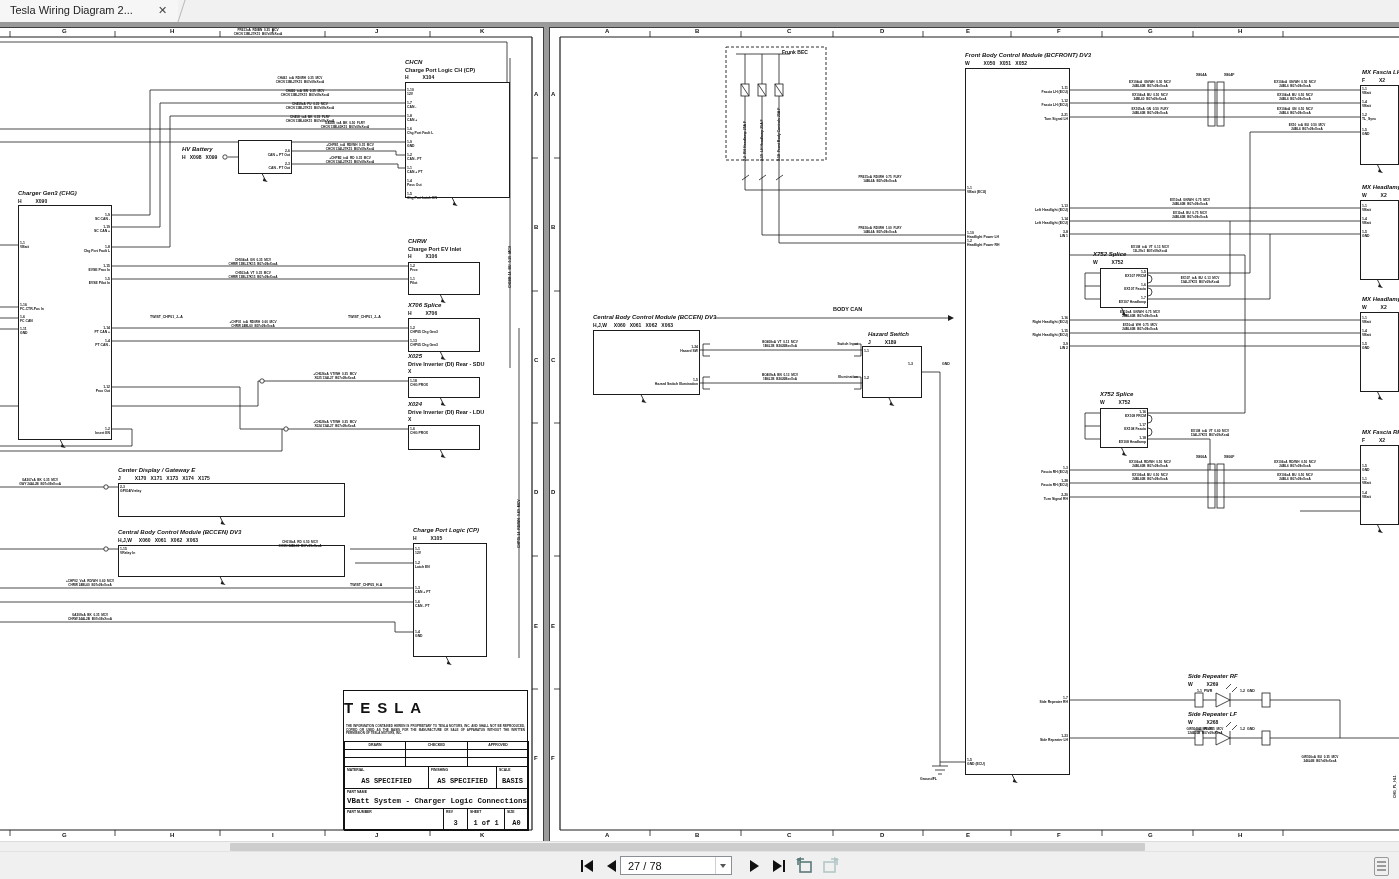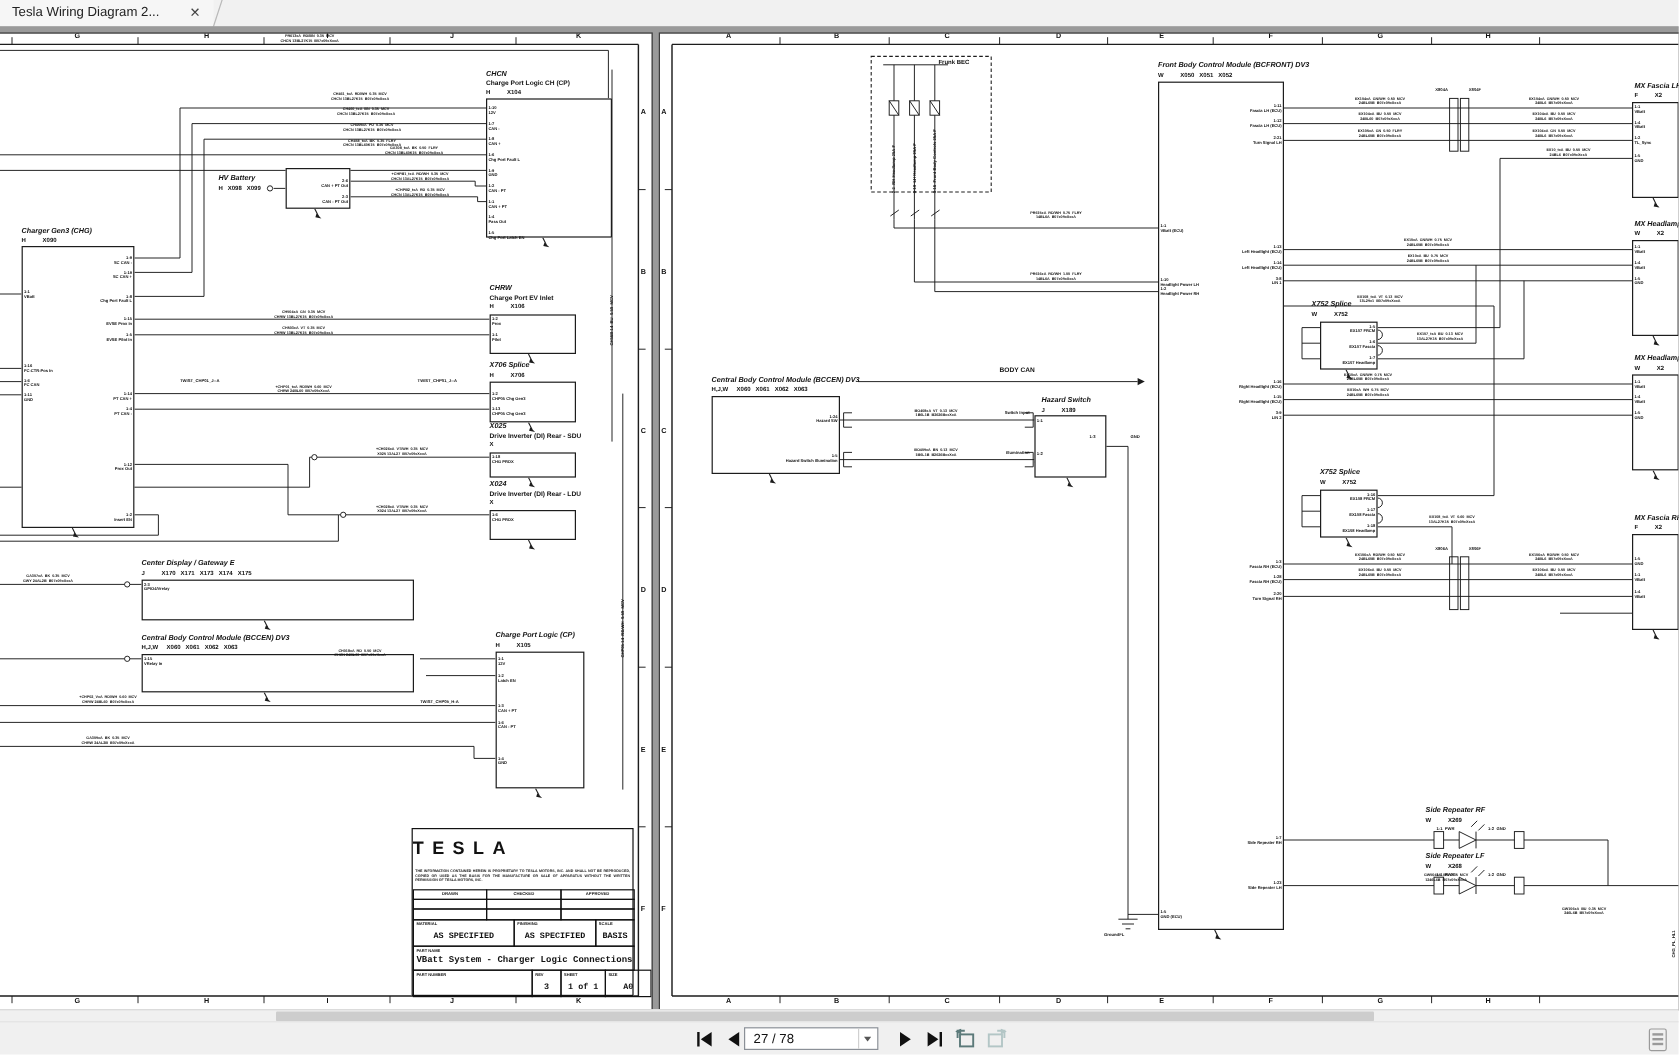--- a/index.html
+++ b/index.html
@@ -155,21 +155,21 @@
           <span class="lab">PART NUMBER</span>
         </div>
         <div class="cell" style="left:99px;top:117px;width:25px;height:23px;">
           <span class="lab">REV</span>
           <span class="val">3</span>
         </div>
         <div class="cell" style="left:123px;top:117px;width:38px;height:23px;">
           <span class="lab">SHEET</span>
           <span class="val">1 of 1</span>
         </div>
-        <div class="cell" style="left:160px;top:117px;width:39px;height:23px;">
+        <div class="cell" style="left:160px;top:117px;width:25px;height:23px;">
           <span class="lab">SIZE</span>
           <span class="val">A0</span>
         </div>
       </div>
     <div class="blk" style="left: 405px; top: 54px; width: 105px; height: 116px;"></div>
         <div class="btitle" style="left: 405px; top: 31px;"><span class="bt1">CHCN</span><span class="bt2">Charge Port Logic CH (CP)</span><span class="bt3">H          X104</span></div>
         <div class="pin" style="left: 407px; top: 60px; white-space: pre;">1-10
 12V</div>
         <div class="pin" style="left: 407px; top: 73px; white-space: pre;">1-7
 CAN -</div>

